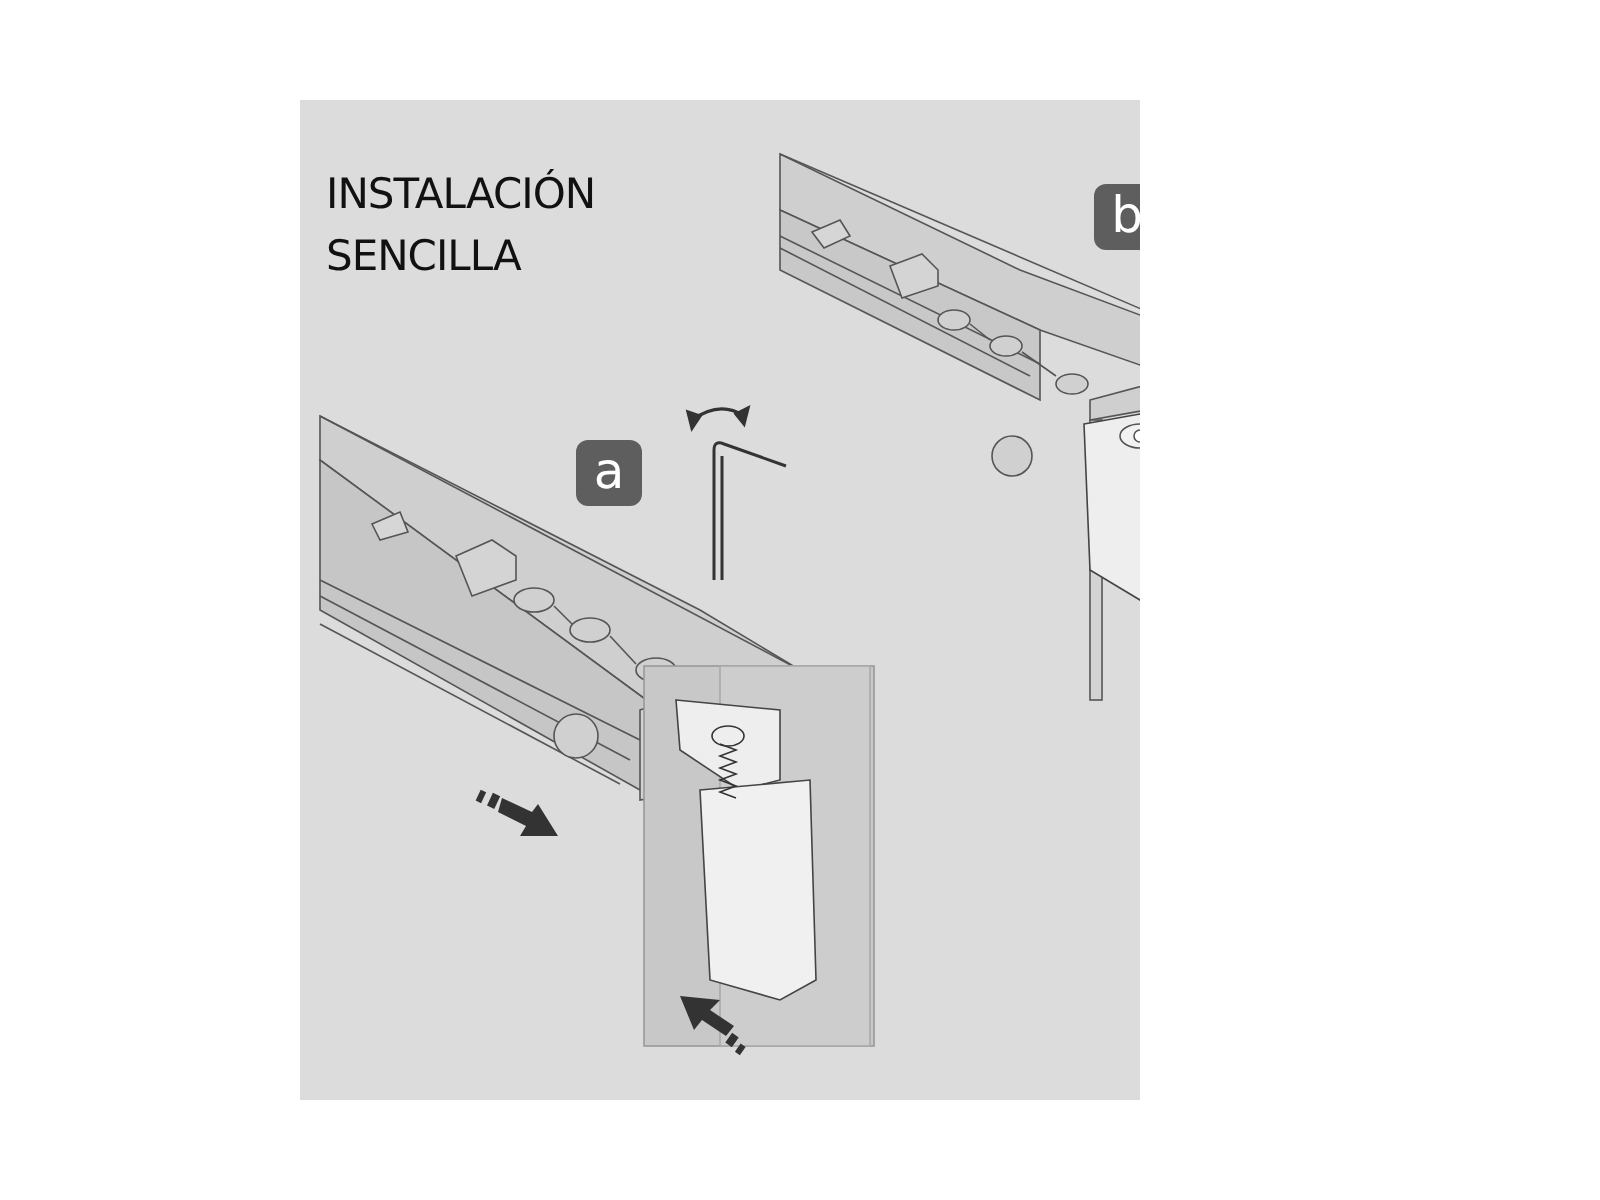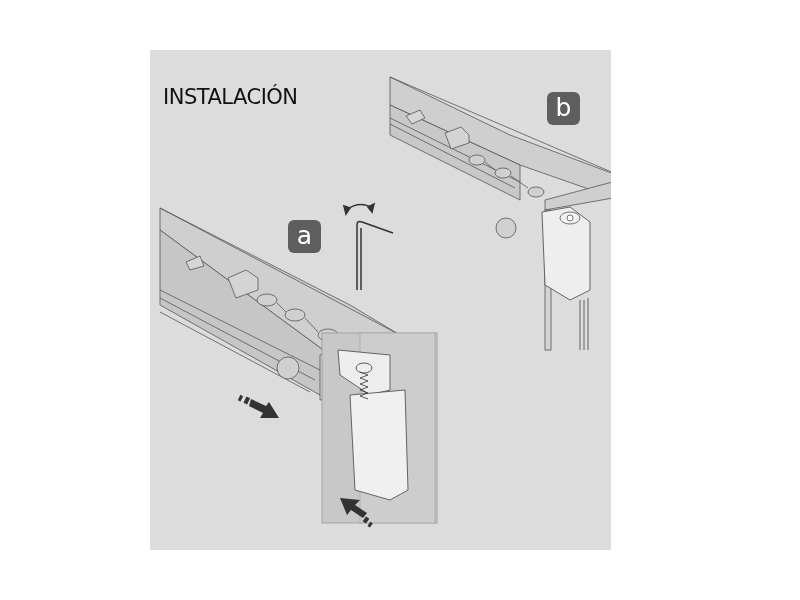--- a/index.html
+++ b/index.html
@@ -1,18 +1,18 @@
 <!DOCTYPE html>
 <html><head>
 <meta charset="utf-8">
 <style>
   html, body { margin: 0; padding: 0; background: #ffffff; }
   body { width: 800px; height: 600px; position: relative; overflow: hidden; }
   .panel {
-    position: absolute; left: 150px; top: 50px; width: 461px; height: 500px;
+    position: absolute; left: 150px; top: 50px; width: 420px; height: 500px;
     background: #dcdcdc; overflow: hidden;
   }
   .title {
     position: absolute; left: 13px; top: 32px;
     font-family: "DejaVu Sans", sans-serif; font-size: 21px; line-height: 31px;
     color: #111; font-weight: 400; letter-spacing: -0.5px;
   }
   .badge {
     position: absolute; width: 33px; height: 33px; border-radius: 6px;
     background: #5e5e5e; color: #fff;
@@ -23,20 +23,21 @@
   .badge-b { left: 397px; top: 42px; }
   svg.illus { position: absolute; left: 0; top: 0; }
 </style>
 </head>
 <body>
 
 <div class="panel">
 
   <div class="title">
     <div>INSTALACIÓN</div>
+    <div>SENCILLA</div>
   </div>
 
   <svg class="illus" width="500" height="500" viewBox="0 0 500 500">
 
     <g stroke="#555" stroke-width="0.8" fill="none">
 
       <polygon points="240,27 240,55 370,115 470,150 470,135 480,130 360,85" fill="#cfcfcf"></polygon>
       <line x1="240" y1="27" x2="480" y2="130"></line>
 
       <polygon points="240,55 240,85 370,150 370,115" fill="#c8c8c8"></polygon>

